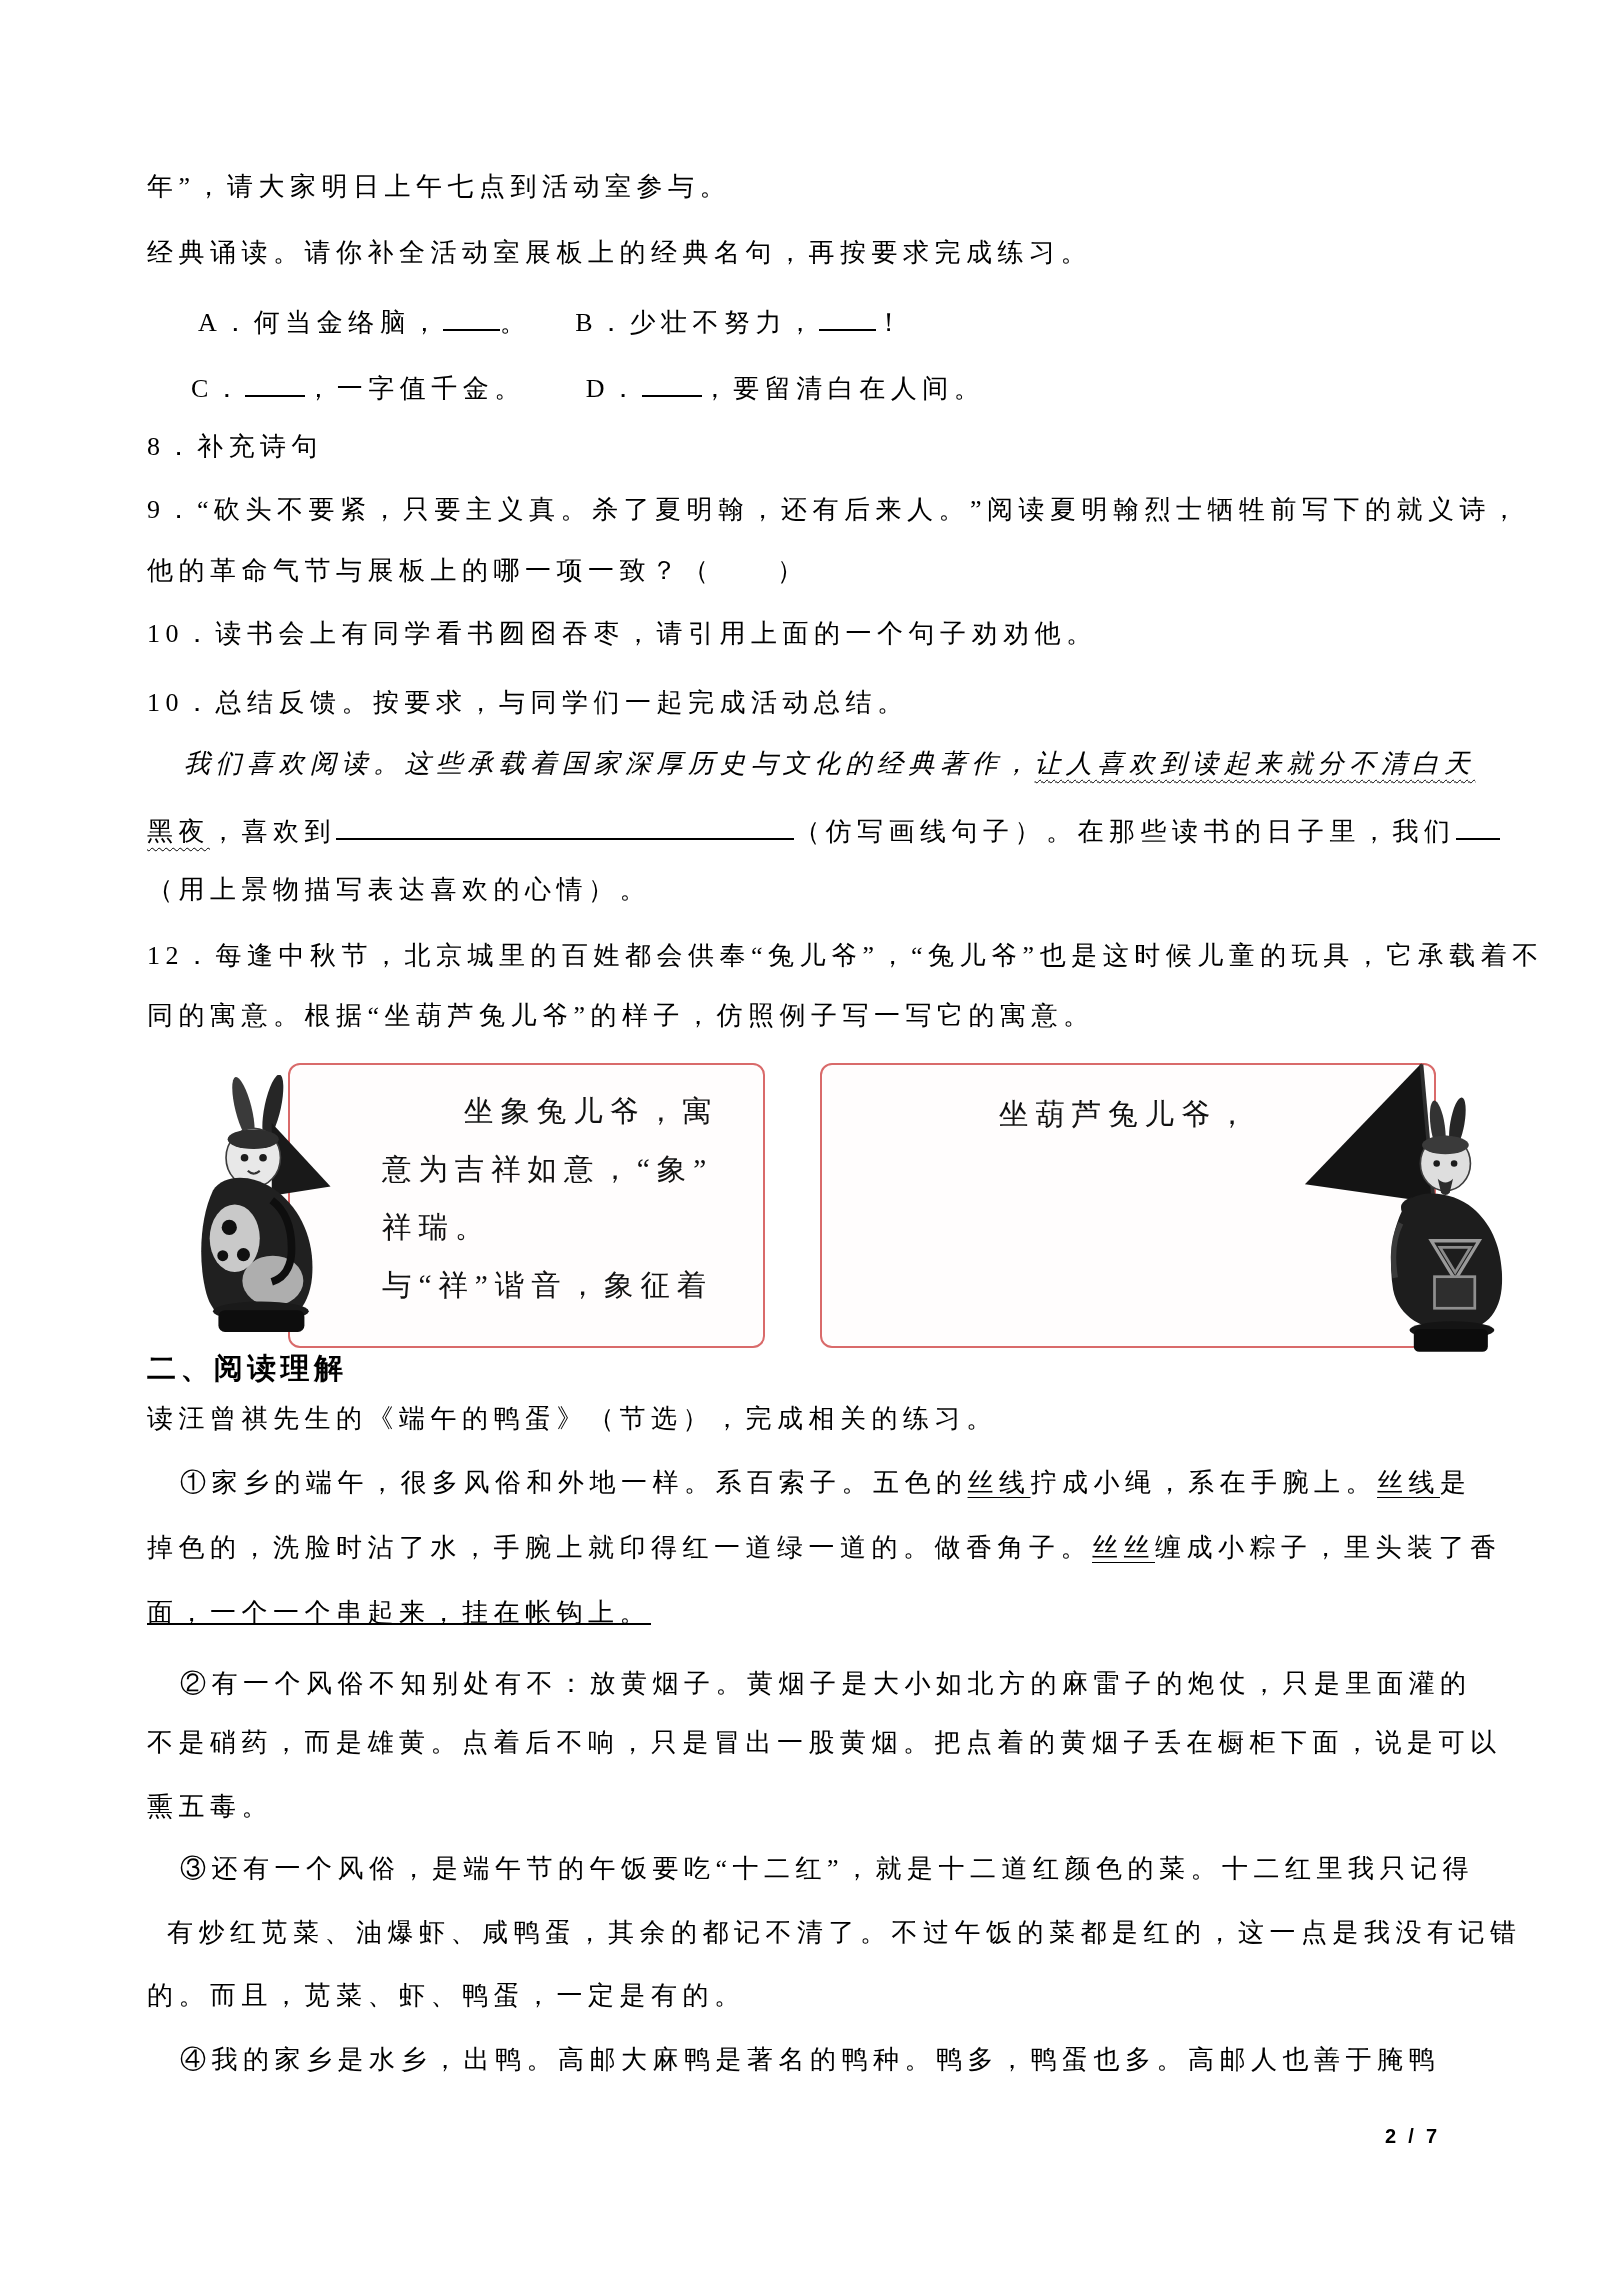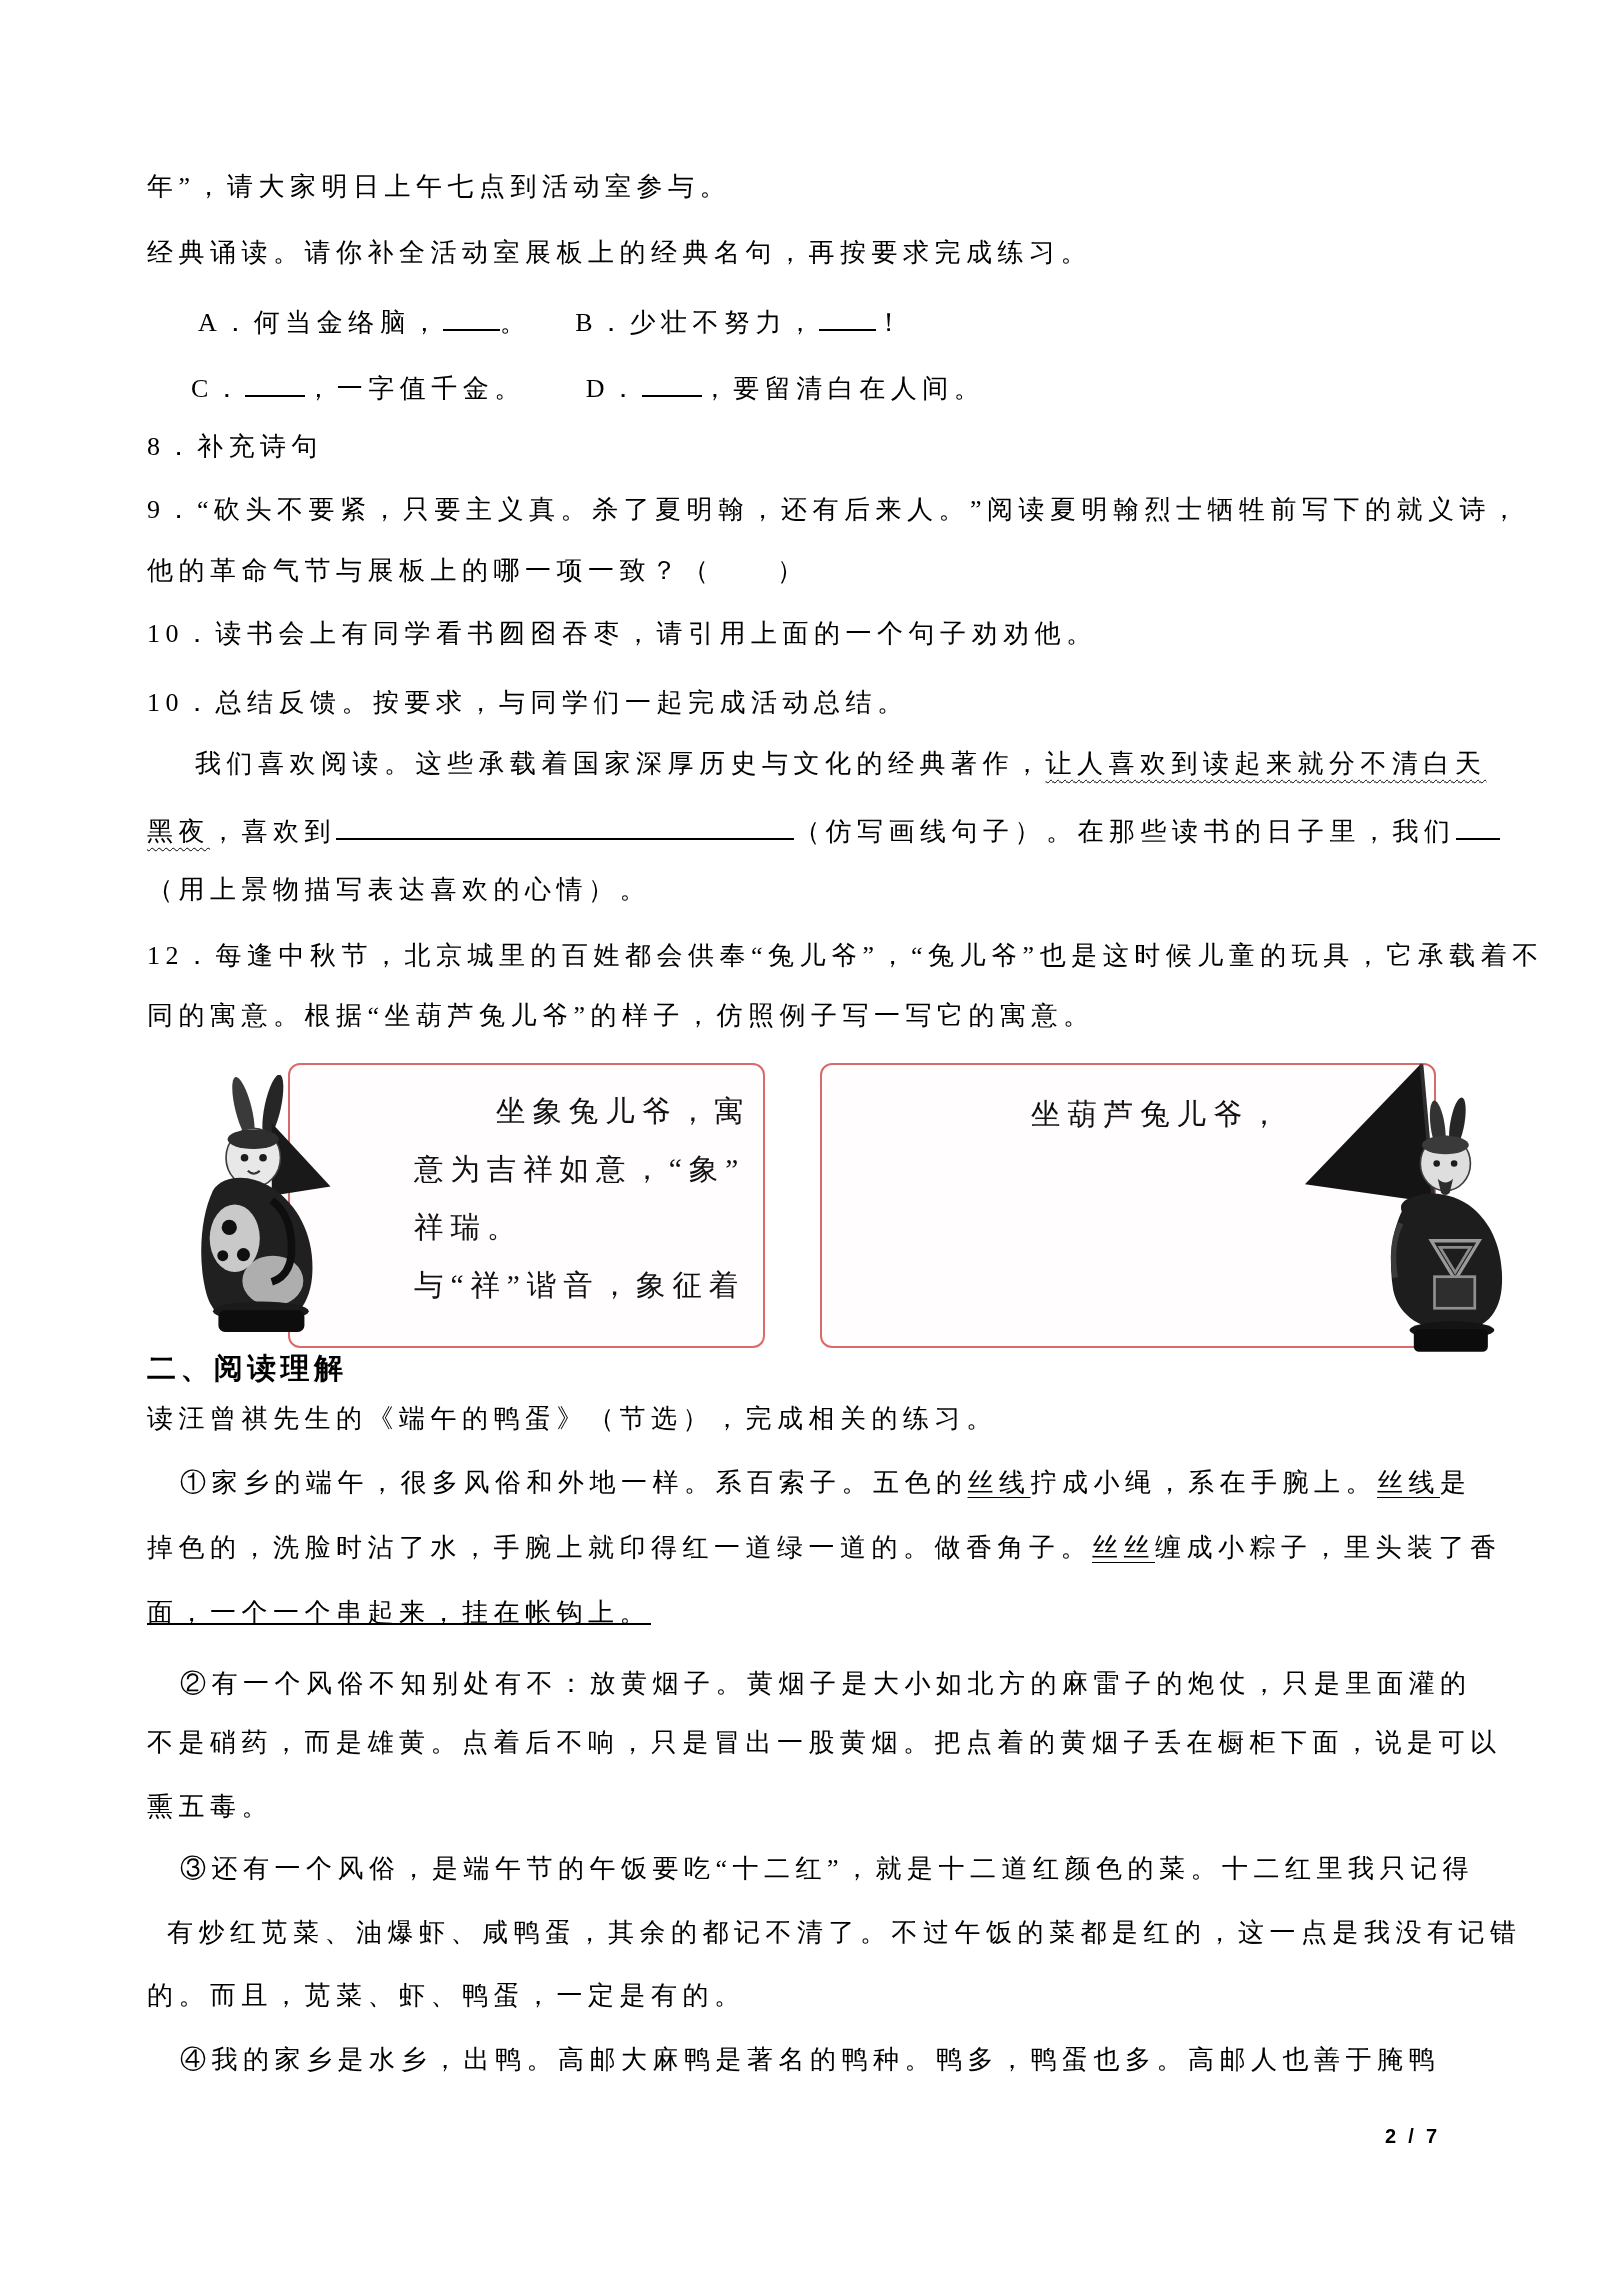--- a/index.html
+++ b/index.html
@@ -30,42 +30,42 @@
     text-decoration-thickness:1.4px;text-underline-offset:5.5px;
   }
   .figbox{
     position:absolute;border:2.2px solid #d96a6a;border-radius:12px;
     background:#fffdfd;z-index:1;box-sizing:border-box;
   }
   .caption{
     position:absolute;z-index:2;font-size:29.4px;letter-spacing:7px;
     line-height:58px;color:#111;
   }
-  .caption div{white-space:nowrap;margin-left:32px;}
+  .caption div{white-space:nowrap;}
   .caption .first{text-indent:82px;}
   .figimg{position:absolute;z-index:3;}
   .pagenum{
     position:absolute;font-family:"Liberation Sans","DejaVu Sans",sans-serif;
     font-weight:bold;font-size:20px;letter-spacing:3.3px;
   }
 </style>
 </head>
 <body>
 
 <div>
     <div class="line" style="top: 170px; left: 147px;"><span>年”，请大家明日上午七点到活动室参与。</span></div>
     <div class="line" style="top: 236px; left: 147px;"><span>经典诵读。请你补全活动室展板上的经典名句，再按要求完成练习。</span></div>
     <div class="line" style="top: 303px; left: 198px;"><span>A．何当金络脑，</span><span class="blank" style="width: 57px;"></span><span>。</span><span class="gap" style="width: 44px;"></span><span>B．少壮不努力，</span><span class="blank" style="width: 57px;"></span><span>！</span></div>
     <div class="line" style="top: 369px; left: 191px;"><span>C．</span><span class="blank" style="width: 60px;"></span><span>，一字值千金。</span><span class="gap" style="width: 60px;"></span><span>D．</span><span class="blank" style="width: 60px;"></span><span>，要留清白在人间。</span></div>
     <div class="line" style="top: 430px; left: 147px;"><span>8．补充诗句</span></div>
     <div class="line" style="top: 493px; left: 147px;"><span>9．“砍头不要紧，只要主义真。杀了夏明翰，还有后来人。”阅读夏明翰烈士牺牲前写下的就义诗，</span></div>
     <div class="line" style="top: 554px; left: 147px;"><span>他的革命气节与展板上的哪一项一致？（　　）</span></div>
     <div class="line" style="top: 617px; left: 147px;"><span>10．读书会上有同学看书囫囵吞枣，请引用上面的一个句子劝劝他。</span></div>
     <div class="line" style="top: 686px; left: 147px;"><span>10．总结反馈。按要求，与同学们一起完成活动总结。</span></div>
-    <div class="line" style="top: 747px; left: 195px;"><span>我们喜欢阅读。这些承载着国家深厚历史与文化的经典著作，</span><span class="wavy">让人喜欢到读起来就分不清白天</span></div>
+    <div class="line" style="top: 747px; left: 184px; font-style: italic;"><span>我们喜欢阅读。这些承载着国家深厚历史与文化的经典著作，</span><span class="wavy">让人喜欢到读起来就分不清白天</span></div>
     <div class="line" style="top: 812px; left: 147px;"><span class="wavy">黑夜</span><span>，喜欢到</span><span class="blank" style="width: 458px;"></span><span>（仿写画线句子）。在那些读书的日子里，我们</span><span class="blank" style="width: 44px;"></span></div>
     <div class="line" style="top: 873px; left: 147px;"><span>（用上景物描写表达喜欢的心情）。</span></div>
     <div class="line" style="top: 939px; left: 147px;"><span>12．每逢中秋节，北京城里的百姓都会供奉“兔儿爷”，“兔儿爷”也是这时候儿童的玩具，它承载着不</span></div>
     <div class="line" style="top: 999px; left: 147px;"><span>同的寓意。根据“坐葫芦兔儿爷”的样子，仿照例子写一写它的寓意。</span></div>
     <div class="line h" style="top: 1351px; left: 147px;"><span>二、阅读理解</span></div>
     <div class="line" style="top: 1402px; left: 147px;"><span>读汪曾祺先生的《端午的鸭蛋》（节选），完成相关的练习。</span></div>
     <div class="line" style="top: 1466px; left: 180px;"><span>①家乡的端午，很多风俗和外地一样。系百索子。五色的</span><span class="uline">丝线</span><span>拧成小绳，系在手腕上。</span><span class="uline">丝线</span><span>是</span></div>
     <div class="line" style="top: 1531px; left: 147px;"><span>掉色的，洗脸时沾了水，手腕上就印得红一道绿一道的。做香角子。</span><span class="uline">丝丝</span><span>缠成小粽子，里头装了香</span></div>
     <div class="line" style="top: 1596px; left: 147px; text-decoration: underline;"><span>面，一个一个串起来，挂在帐钩上。</span></div>
     <div class="line" style="top: 1667px; left: 180px;"><span>②有一个风俗不知别处有不：放黄烟子。黄烟子是大小如北方的麻雷子的炮仗，只是里面灌的</span></div>

